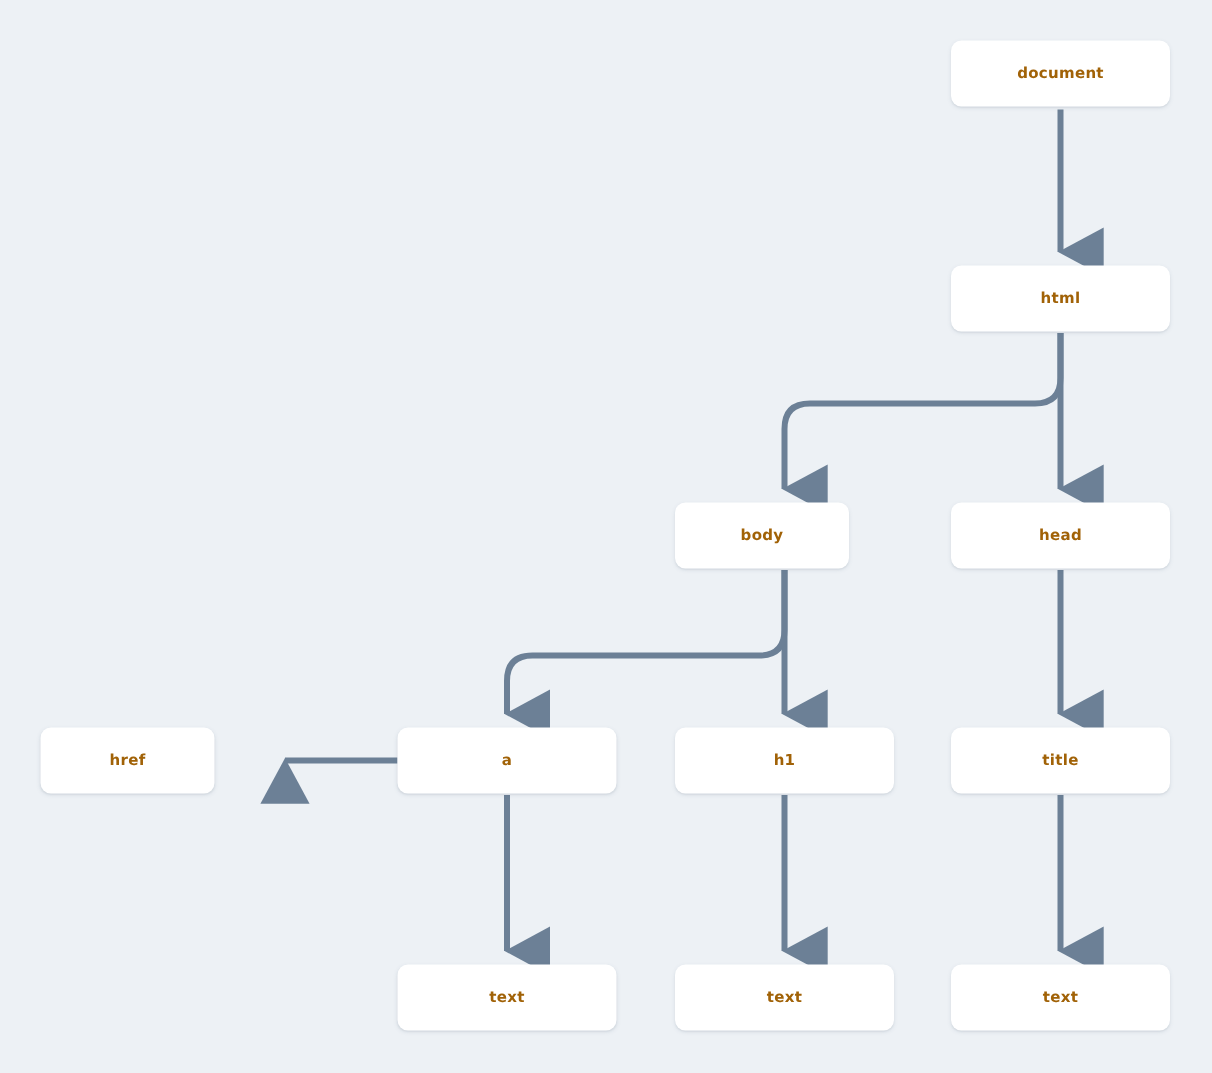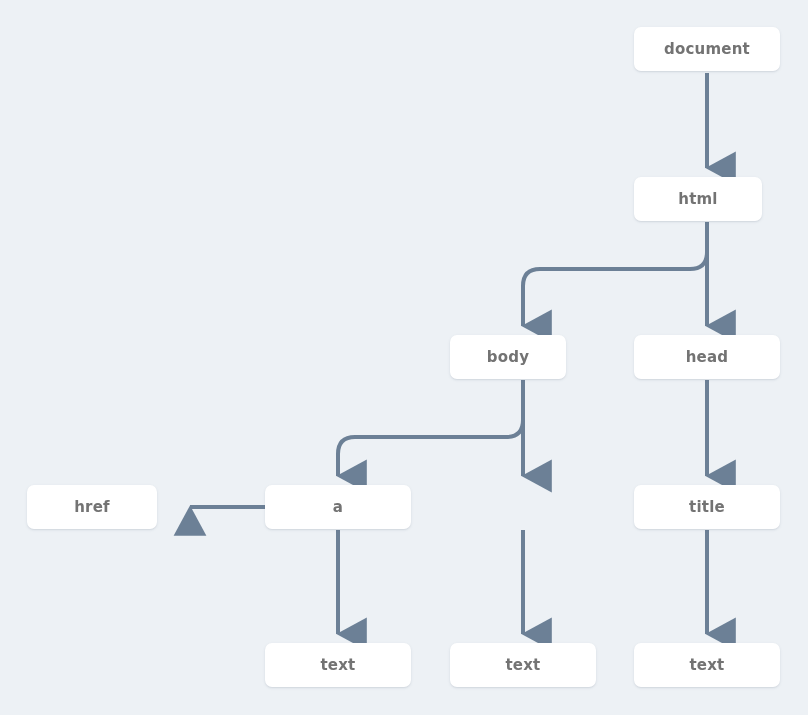--- a/index.html
+++ b/index.html
@@ -28,22 +28,22 @@
   .node {
     position: absolute;
     box-sizing: border-box;
     background: #ffffff;
     border-radius: 7px;
     box-shadow: 0 1px 3px rgba(80, 100, 120, 0.13),
                 0 1px 1px rgba(80, 100, 120, 0.07);
     display: flex;
     align-items: center;
     justify-content: center;
-    color: #737373;
-    font-size: 15px;
+    color: #a16207;
+    font-size: 10px;
     font-weight: bold;
     letter-spacing: 0.2px;
     user-select: none;
   }
 </style>
 </head>
 <body>
 
 <div id="diagram">
 
@@ -78,40 +78,43 @@
       <path d="M 523 530 L 523 634" marker-end="url(#arrowhead-down)"></path>
 
       <path d="M 707 530 L 707 634" marker-end="url(#arrowhead-down)"></path>
     </g>
   </svg>
 
   <div class="node" style="left:634px; top:27px; width:146px; height:44px;">
     <span>document</span>
   </div>
 
-  <div class="node" style="left:634px; top:177px; width:128px; height:44px;">
+  <div class="node" style="left:634px; top:177px; width:146px; height:44px;">
     <span>html</span>
   </div>
 
   <div class="node" style="left:450px; top:335px; width:116px; height:44px;">
     <span>body</span>
   </div>
 
   <div class="node" style="left:634px; top:335px; width:146px; height:44px;">
     <span>head</span>
   </div>
 
-  <div class="node" style="left:27px; top:485px; width:130px; height:44px;">
+  <div class="node" style="left:27px; top:485px; width:116px; height:44px;">
     <span>href</span>
   </div>
 
   <div class="node" style="left:265px; top:485px; width:146px; height:44px;">
     <span>a</span>
   </div>
 
+  <div class="node" style="left:450px; top:485px; width:146px; height:44px;">
+    <span>h1</span>
+  </div>
 
   <div class="node" style="left:634px; top:485px; width:146px; height:44px;text-align:center;">
     <span>title</span>
   </div>
 
   <div class="node" style="left:265px; top:643px; width:146px; height:44px;">
     <span>text</span>
   </div>
 
   <div class="node" style="left:450px; top:643px; width:146px; height:44px;">

